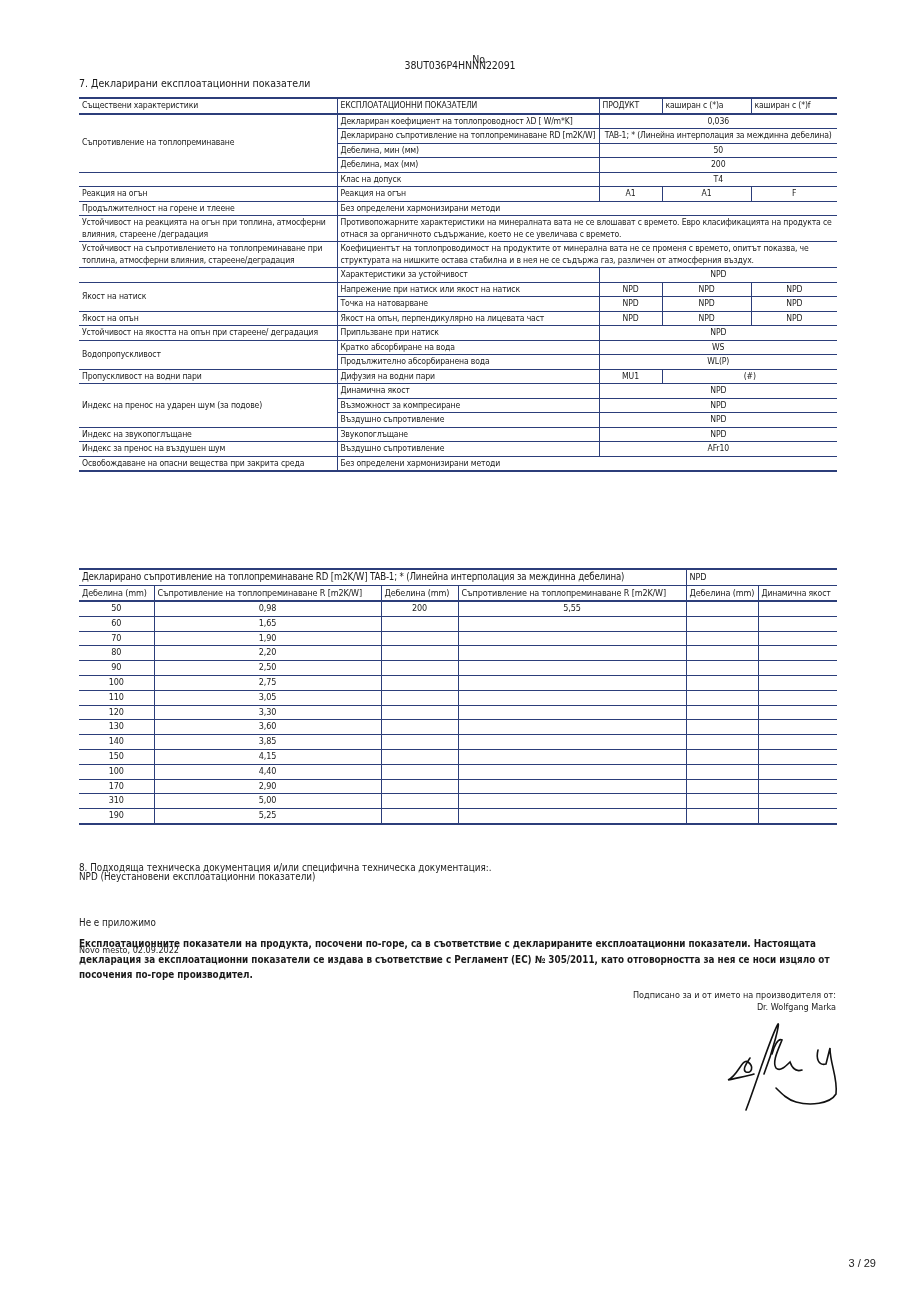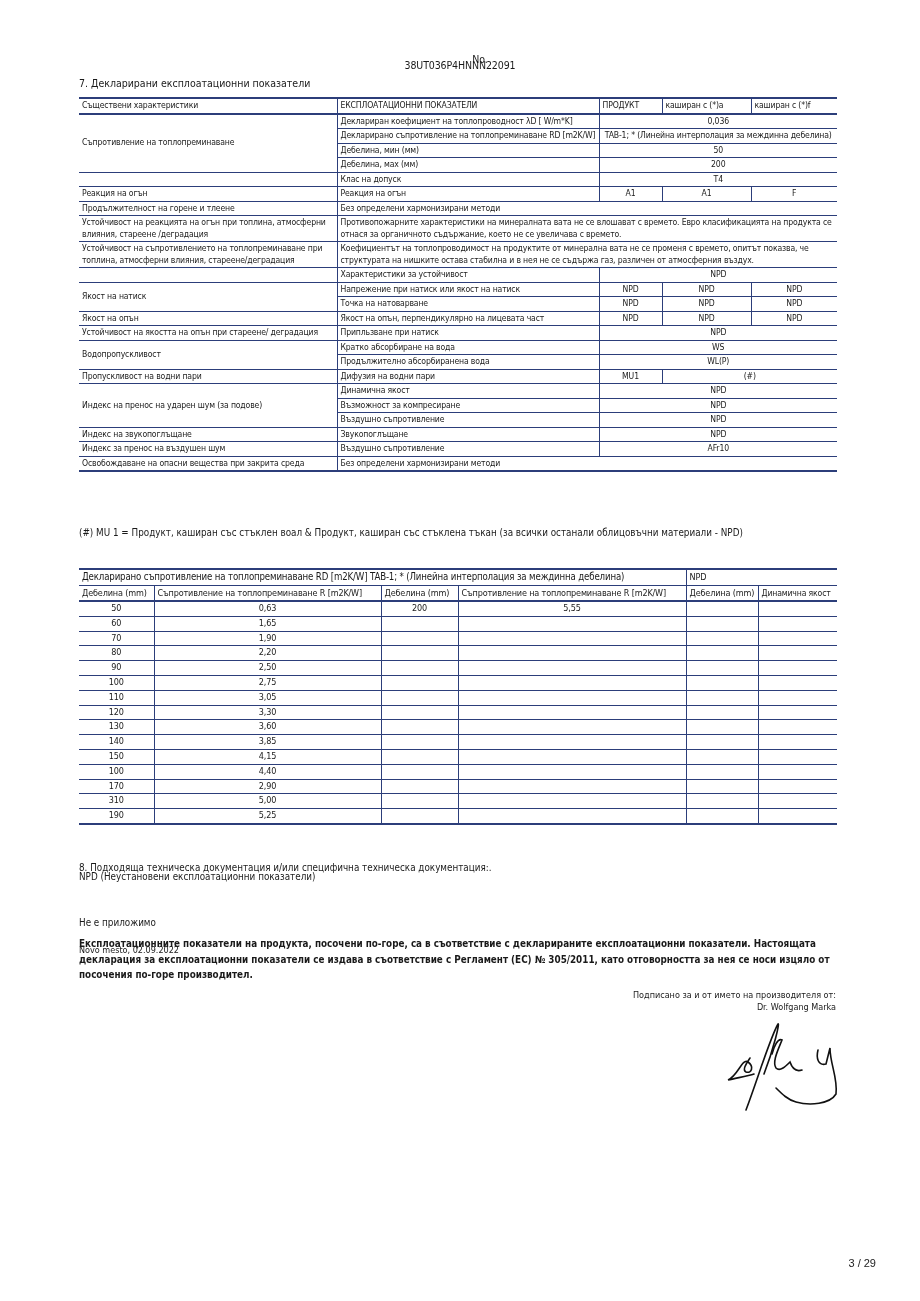--- a/index.html
+++ b/index.html
@@ -160,21 +160,20 @@
       <td>Въздушно съпротивление</td>
       <td colspan="3" class="c">AFr10</td>
     </tr>
     <tr class="thick-bot">
       <td>Освобождаване на опасни вещества при закрита среда</td>
       <td colspan="4">Без определени хармонизирани методи</td>
     </tr>
   </tbody>
     </table>
 
-  <div class="txt" style="top:525px;">(#) MU 1 = Продукт, каширан със стъклен воал &amp; Продукт, каширан със стъклена тъкан (за всички останали облицовъчни материали - NPD)</div>
 
   <table id="t2">
     <colgroup>
         <col style="width:75px">
         <col style="width:227px">
         <col style="width:77px">
         <col style="width:228px">
         <col style="width:72px">
         <col style="width:79px">
       </colgroup>
@@ -188,21 +187,21 @@
       <td>Съпротивление на топлопреминаване R [m2K/W]</td>
       <td>Дебелина (mm)</td>
       <td>Съпротивление на топлопреминаване R [m2K/W]</td>
       <td>Дебелина (mm)</td>
       <td style="font-size:8.6px;">Динамична якост</td>
     </tr>
     </tbody>
       <tbody id="t2body">
         <tr class="data">
           <td class="c">50</td>
-          <td class="c">0,63</td>
+          <td class="c">0,98</td>
           <td class="c">200</td>
           <td class="c">5,55</td>
           <td class="c"></td>
           <td class="c"></td>
         </tr>
         <tr class="data">
           <td class="c">60</td>
           <td class="c">1,65</td>
           <td class="c"></td>
           <td class="c"></td>

